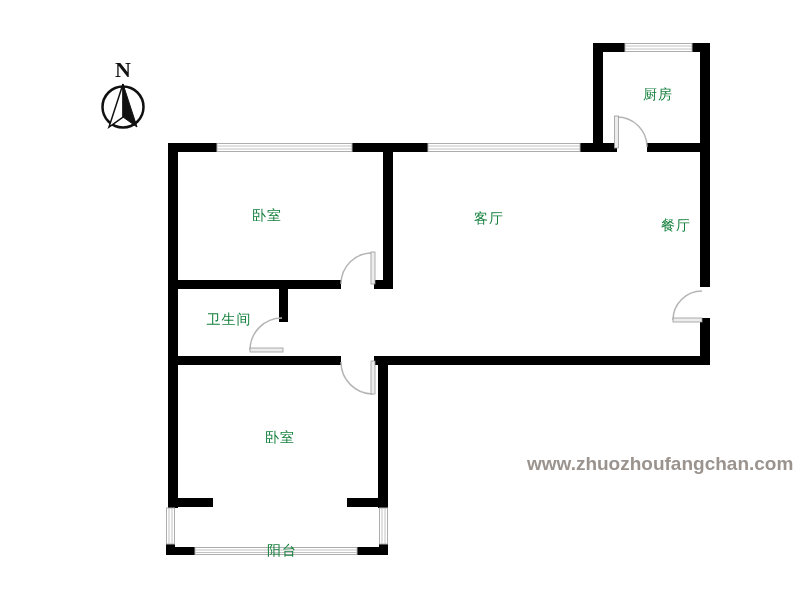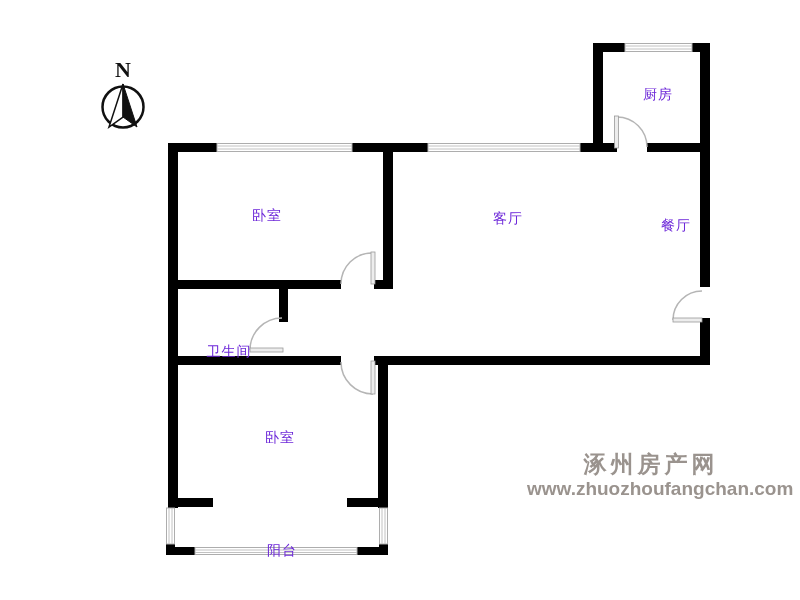--- a/index.html
+++ b/index.html
@@ -3,21 +3,21 @@
 <meta charset="utf-8">
 <style>
   html,body{margin:0;padding:0;background:#ffffff;}
   #stage{
     position:relative;width:800px;height:600px;background:#ffffff;overflow:hidden;
     font-family:"Liberation Sans", sans-serif;
   }
   #plan-svg{position:absolute;left:0;top:0;}
   .room-label{
     position:absolute;transform:translate(-50%,-50%);
-    font-size:14px;color:#6d28d9;white-space:nowrap;letter-spacing:1px;
+    font-size:14px;color:#15803d;white-space:nowrap;letter-spacing:1px;
     font-family:"Liberation Sans", sans-serif;
     text-align:center;
   }
   #watermark{
     position:absolute;left:527px;top:452px;width:248px;text-align:center;
     color:#9a938e;font-weight:bold;line-height:1.1;user-select:none;
   }
   #watermark .wm-line1{font-size:23px;letter-spacing:4px;text-shadow:0 1px 0 #ffffff;}
   #watermark .wm-line2{font-size:19px;letter-spacing:0px;margin-top:2px;text-shadow:0 1px 0 #ffffff;}
   .compass-n{
@@ -135,24 +135,23 @@
       <circle cx="123" cy="107" r="20.5" fill="none" stroke="#111111" stroke-width="2.5"></circle>
       <polygon points="123,84 109,127 123,117" fill="#ffffff" stroke="#111111" stroke-width="1.5"></polygon>
       <polygon points="123,84 137,127 123,117" fill="#111111" stroke="#111111" stroke-width="1"></polygon>
     </g>
   </svg>
 
   <div class="compass-n">N</div>
 
   <div class="room-label" style="left:658px;top:95px;">厨房</div>
   <div class="room-label" style="left:676px;top:226px;">餐厅</div>
-  <div class="room-label" style="left:508px;top:219px;">客厅</div>
+  <div class="room-label" style="left:489px;top:219px;">客厅</div>
   <div class="room-label" style="left:267px;top:216px;">卧室</div>
-  <div class="room-label" style="left:229px;top:320px;margin-top:32px;">卫生间</div>
+  <div class="room-label" style="left:229px;top:320px;">卫生间</div>
   <div class="room-label" style="left:280px;top:438px;">卧室</div>
   <div class="room-label" style="left:282px;top:551px;">阳台</div>
 
   <div id="watermark">
-    <div class="wm-line1">涿州房产网</div>
     <div class="wm-line2">www.zhuozhoufangchan.com</div>
   </div>
 
 </div>
 
 </body></html>

